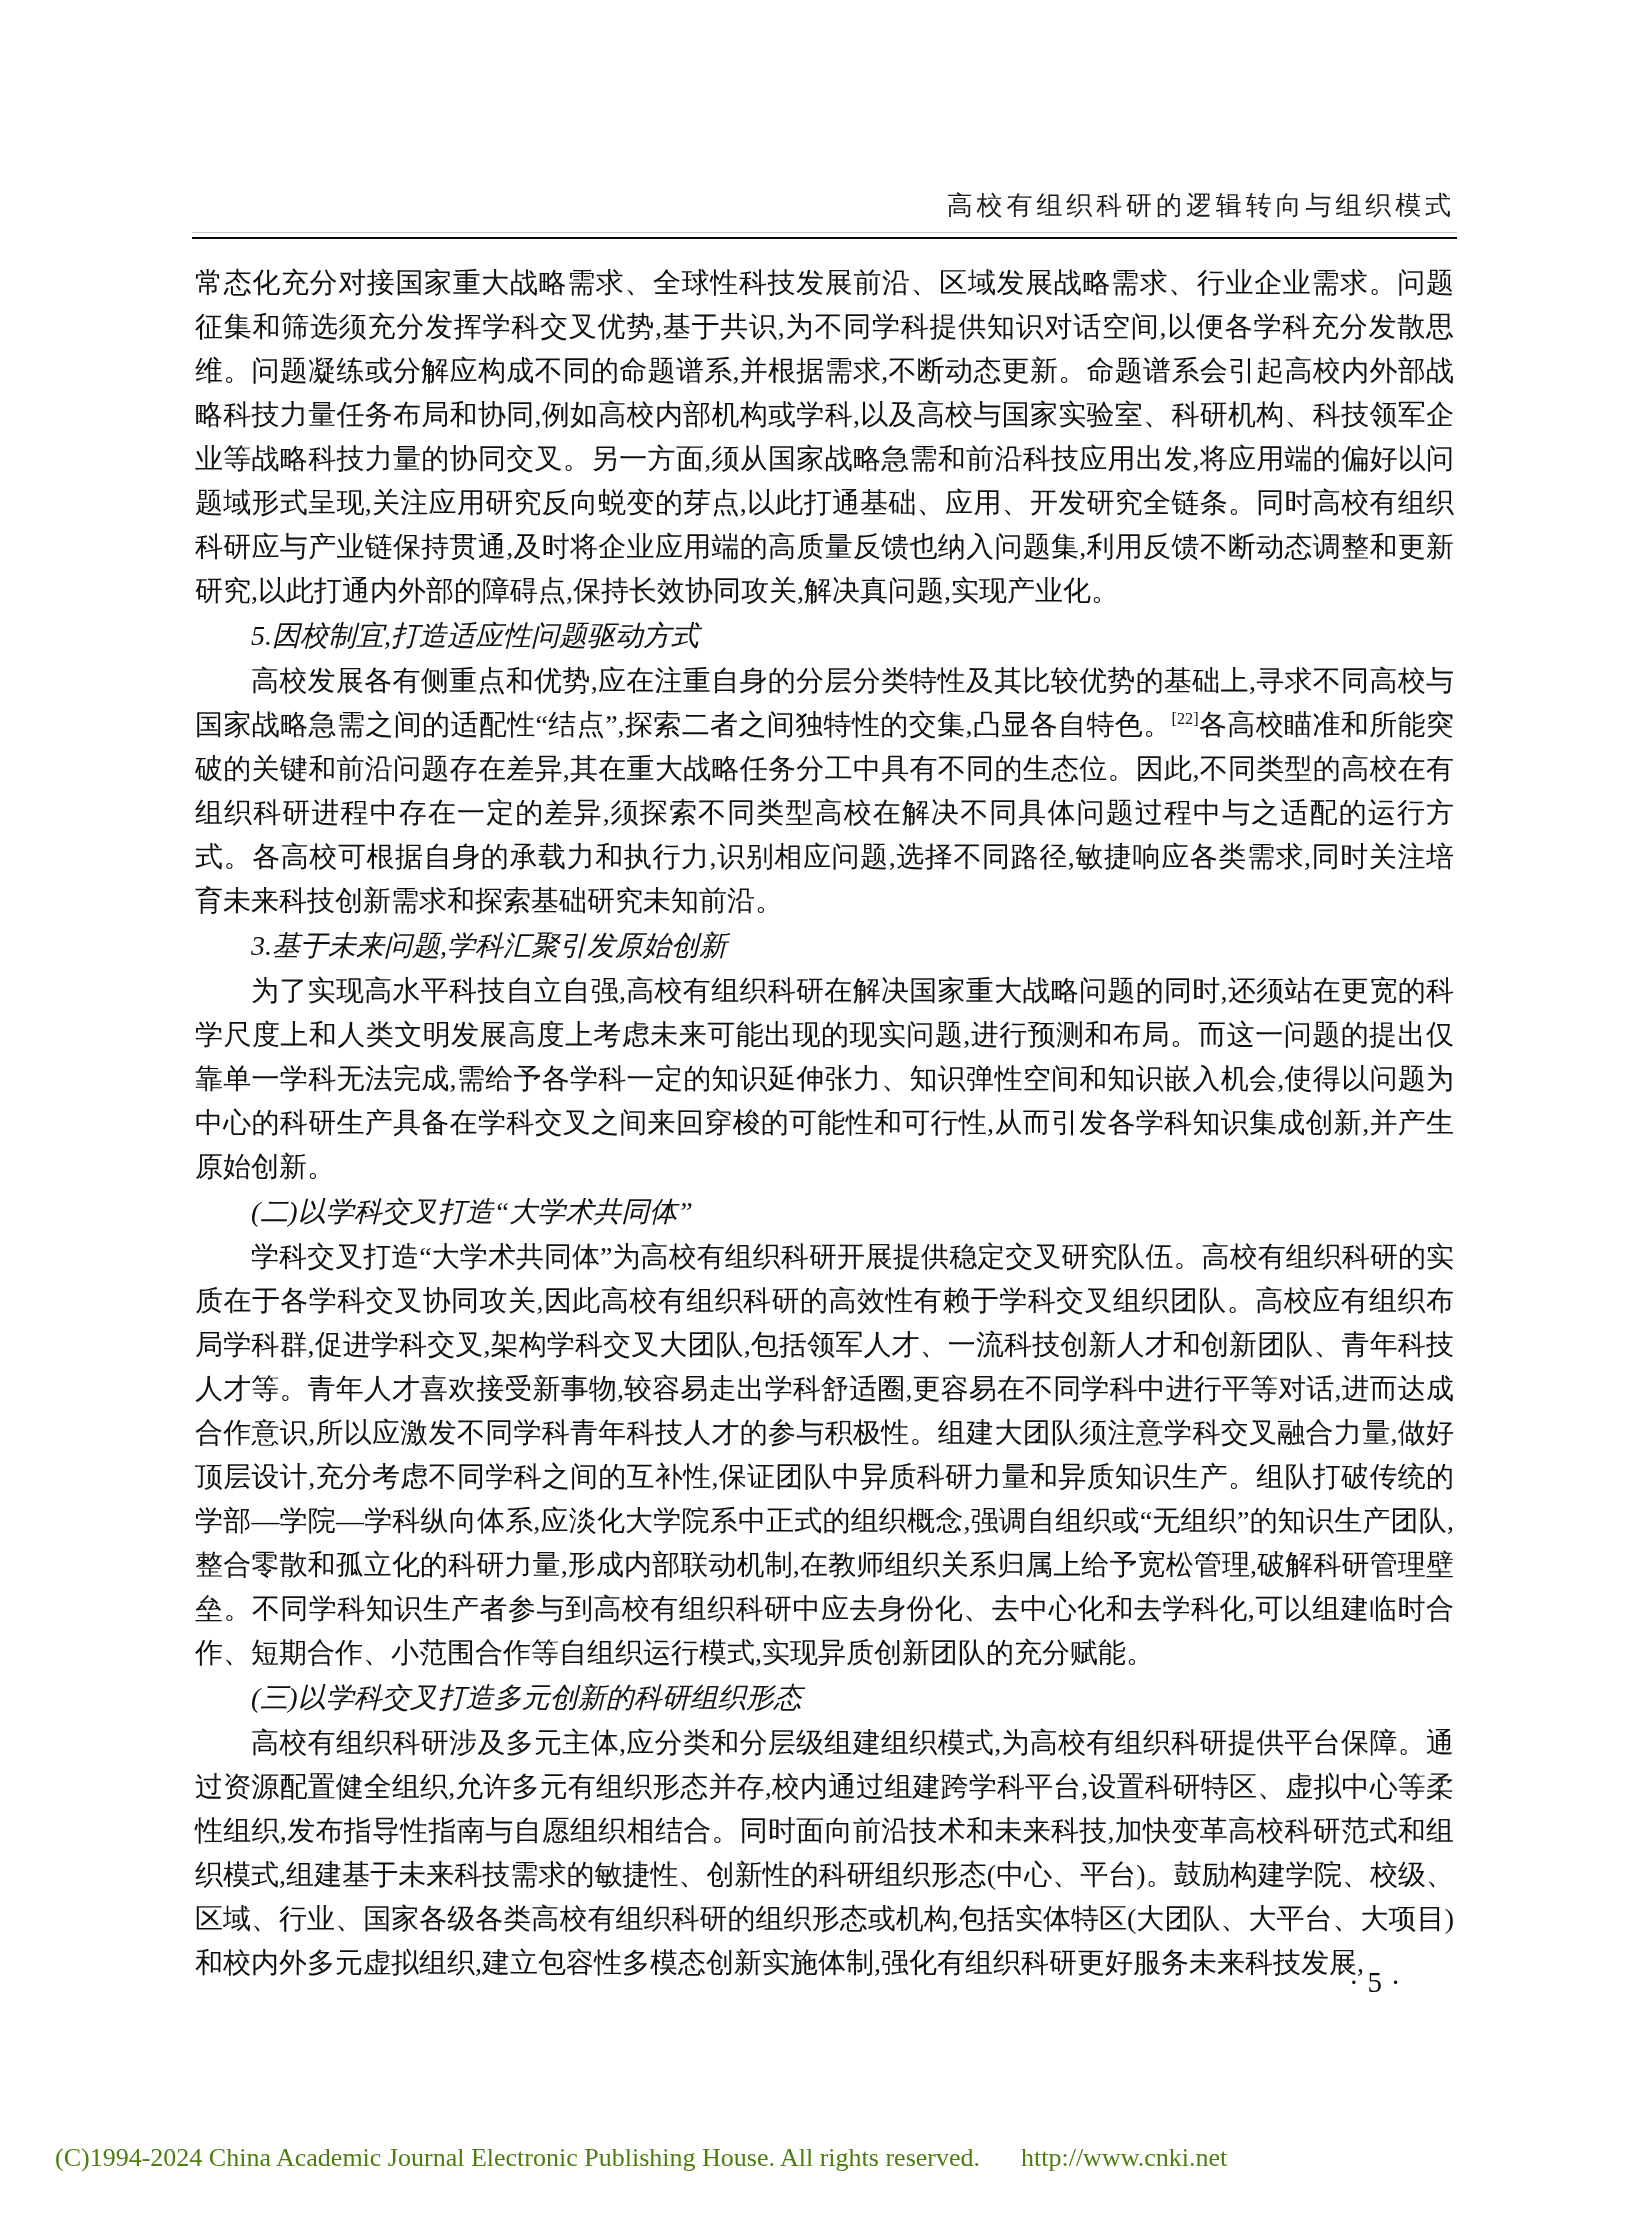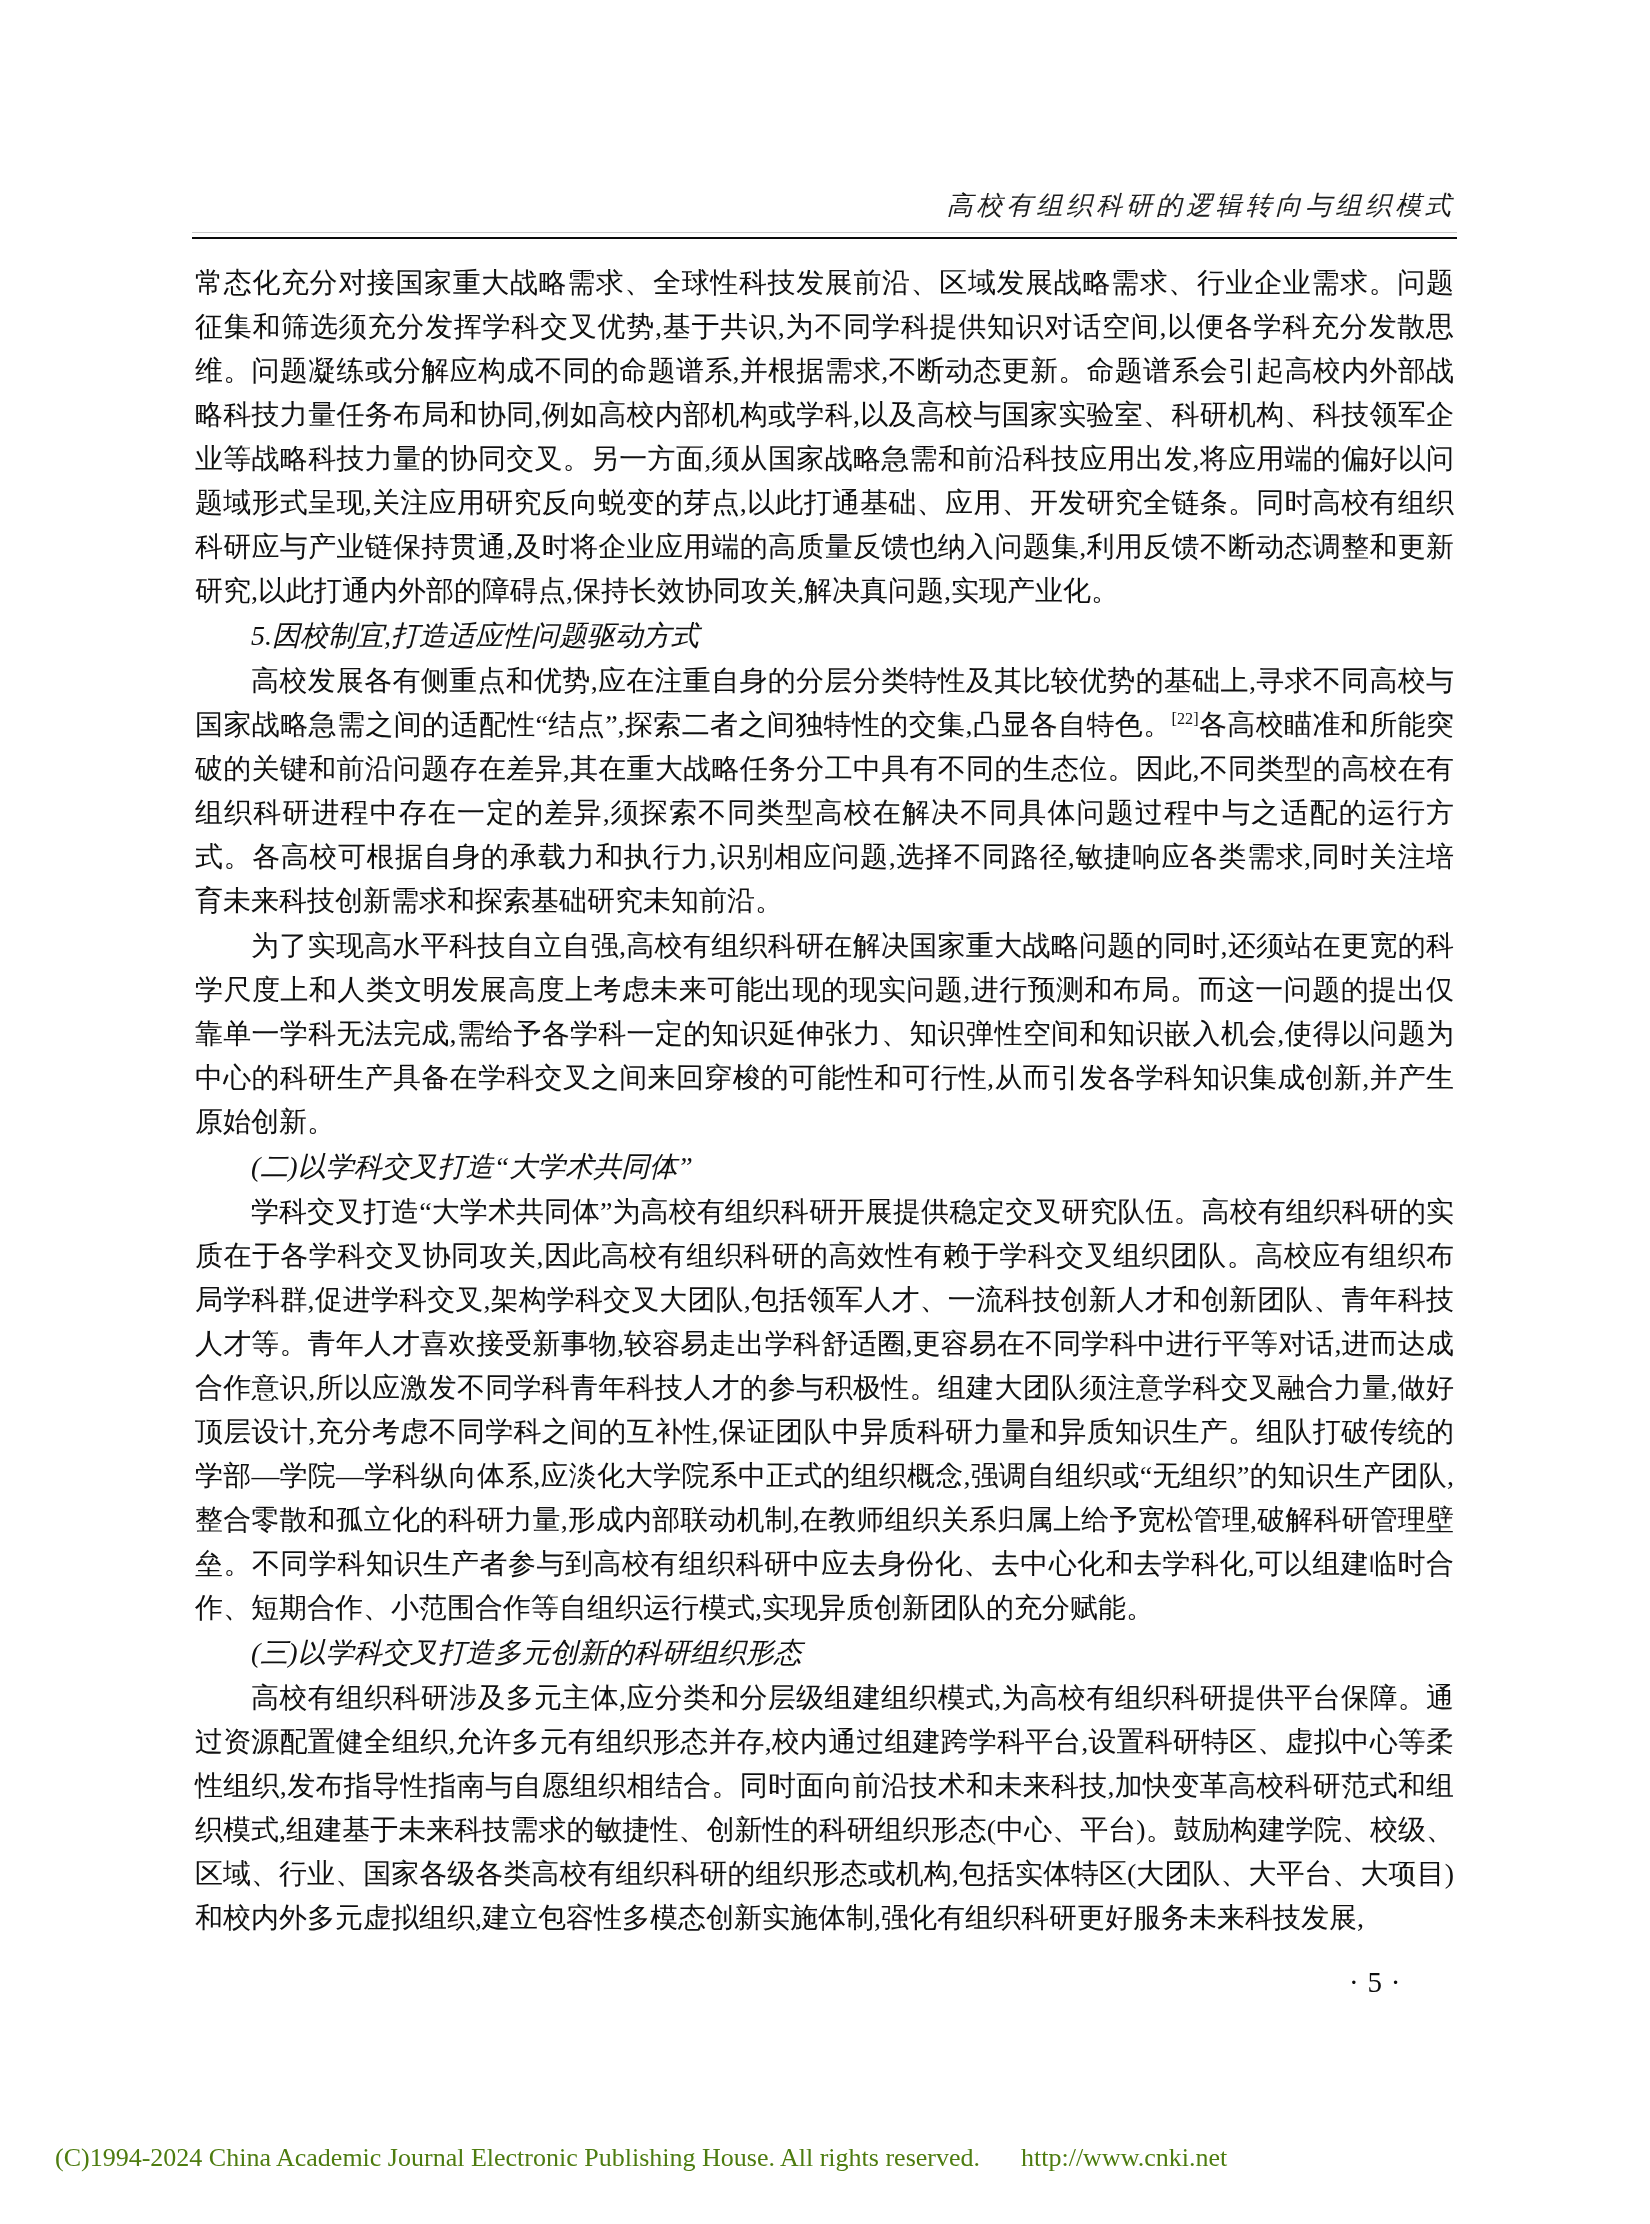--- a/index.html
+++ b/index.html
@@ -19,21 +19,20 @@
   
   .running-title {
     position: absolute;
     top: 188px;
     left: 194px;
     width: 1261px;
     text-align: right;
     font-size: 26px;
     letter-spacing: 3.9px;
     color: #1c1c1c;
-    font-style: italic; 
     white-space: nowrap;
   }
   .header-rule {
     position: absolute;
     left: 192px;
     top: 232px;
     width: 1265px;
     height: 3.9px;
     border-top: 1px solid #c8c8c8;
     border-bottom: 2.9px solid #0a0a0a;
@@ -98,20 +97,21 @@
   <div class="header-rule"></div>
 
   <div class="body-text">
 
     <p class="body">常态化充分对接国家重大战略需求、全球性科技发展前沿、区域发展战略需求、行业企业需求。问题征集和筛选须充分发挥学科交叉优势,基于共识,为不同学科提供知识对话空间,以便各学科充分发散思维。问题凝练或分解应构成不同的命题谱系,并根据需求,不断动态更新。命题谱系会引起高校内外部战略科技力量任务布局和协同,例如高校内部机构或学科,以及高校与国家实验室、科研机构、科技领军企业等战略科技力量的协同交叉。另一方面,须从国家战略急需和前沿科技应用出发,将应用端的偏好以问题域形式呈现,关注应用研究反向蜕变的芽点,以此打通基础、应用、开发研究全链条。同时高校有组织科研应与产业链保持贯通,及时将企业应用端的高质量反馈也纳入问题集,利用反馈不断动态调整和更新研究,以此打通内外部的障碍点,保持长效协同攻关,解决真问题,实现产业化。</p>
 
     <p class="heading">5.因校制宜,打造适应性问题驱动方式</p>
 
     <p class="body indent"><span>高校发展各有侧重点和优势,应在注重自身的分层分类特性及其比较优势的基础上,寻求不同高校与国家战略急需之间的适配性“结点”,探索二者之间独特性的交集,凸显各自特色。</span><sup class="cite">[22]</sup><span>各高校瞄准和所能突破的关键和前沿问题存在差异,其在重大战略任务分工中具有不同的生态位。因此,不同类型的高校在有组织科研进程中存在一定的差异,须探索不同类型高校在解决不同具体问题过程中与之适配的运行方式。各高校可根据自身的承载力和执行力,识别相应问题,选择不同路径,敏捷响应各类需求,同时关注培育未来科技创新需求和探索基础研究未知前沿。</span></p>
 
+    <p class="heading">3.基于未来问题,学科汇聚引发原始创新</p>
 
     <p class="body indent">为了实现高水平科技自立自强,高校有组织科研在解决国家重大战略问题的同时,还须站在更宽的科学尺度上和人类文明发展高度上考虑未来可能出现的现实问题,进行预测和布局。而这一问题的提出仅靠单一学科无法完成,需给予各学科一定的知识延伸张力、知识弹性空间和知识嵌入机会,使得以问题为中心的科研生产具备在学科交叉之间来回穿梭的可能性和可行性,从而引发各学科知识集成创新,并产生原始创新。</p>
 
     <p class="heading">(二)以学科交叉打造“大学术共同体”</p>
 
     <p class="body indent">学科交叉打造“大学术共同体”为高校有组织科研开展提供稳定交叉研究队伍。高校有组织科研的实质在于各学科交叉协同攻关,因此高校有组织科研的高效性有赖于学科交叉组织团队。高校应有组织布局学科群,促进学科交叉,架构学科交叉大团队,包括领军人才、一流科技创新人才和创新团队、青年科技人才等。青年人才喜欢接受新事物,较容易走出学科舒适圈,更容易在不同学科中进行平等对话,进而达成合作意识,所以应激发不同学科青年科技人才的参与积极性。组建大团队须注意学科交叉融合力量,做好顶层设计,充分考虑不同学科之间的互补性,保证团队中异质科研力量和异质知识生产。组队打破传统的学部—学院—学科纵向体系,应淡化大学院系中正式的组织概念,强调自组织或“无组织”的知识生产团队,整合零散和孤立化的科研力量,形成内部联动机制,在教师组织关系归属上给予宽松管理,破解科研管理壁垒。不同学科知识生产者参与到高校有组织科研中应去身份化、去中心化和去学科化,可以组建临时合作、短期合作、小范围合作等自组织运行模式,实现异质创新团队的充分赋能。</p>
 
     <p class="heading">(三)以学科交叉打造多元创新的科研组织形态</p>
 
     <p class="body indent">高校有组织科研涉及多元主体,应分类和分层级组建组织模式,为高校有组织科研提供平台保障。通过资源配置健全组织,允许多元有组织形态并存,校内通过组建跨学科平台,设置科研特区、虚拟中心等柔性组织,发布指导性指南与自愿组织相结合。同时面向前沿技术和未来科技,加快变革高校科研范式和组织模式,组建基于未来科技需求的敏捷性、创新性的科研组织形态(中心、平台)。鼓励构建学院、校级、区域、行业、国家各级各类高校有组织科研的组织形态或机构,包括实体特区(大团队、大平台、大项目)和校内外多元虚拟组织,建立包容性多模态创新实施体制,强化有组织科研更好服务未来科技发展,</p>

